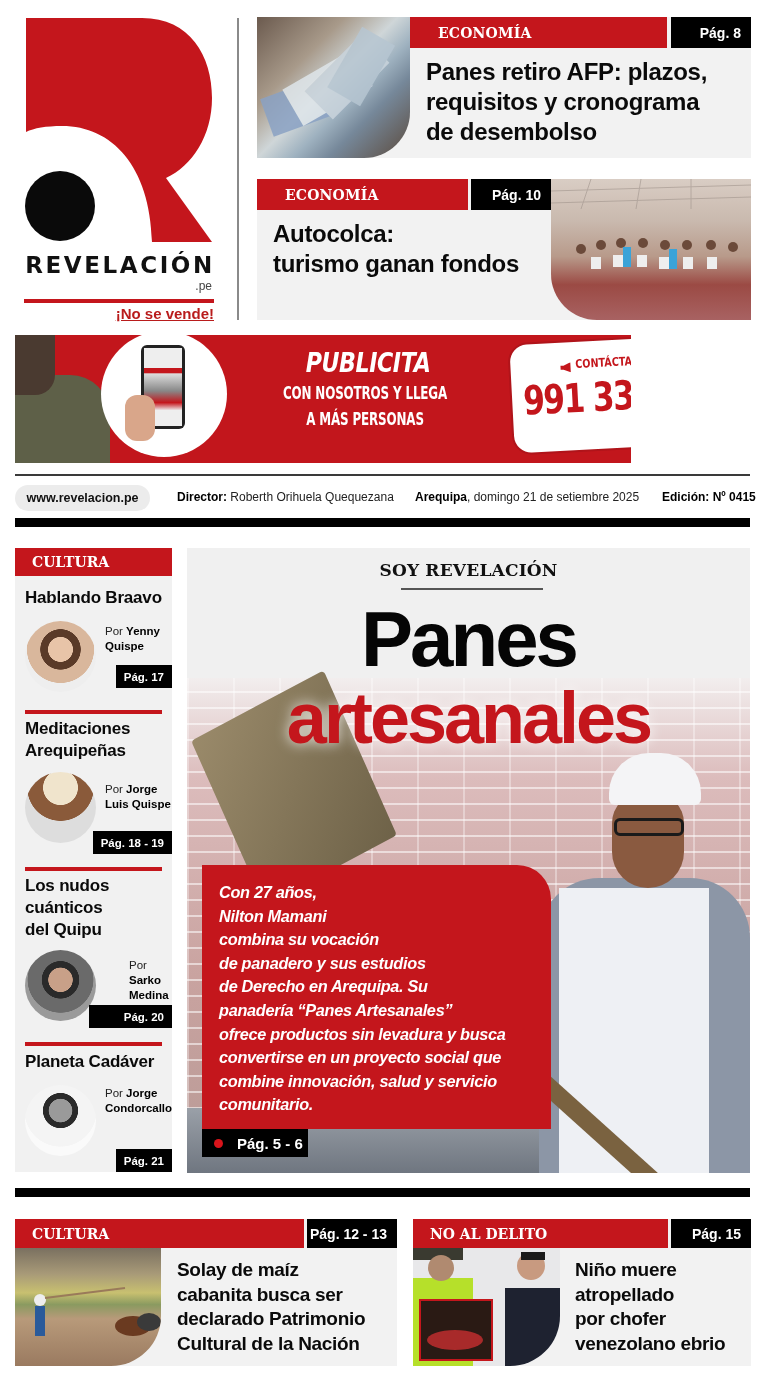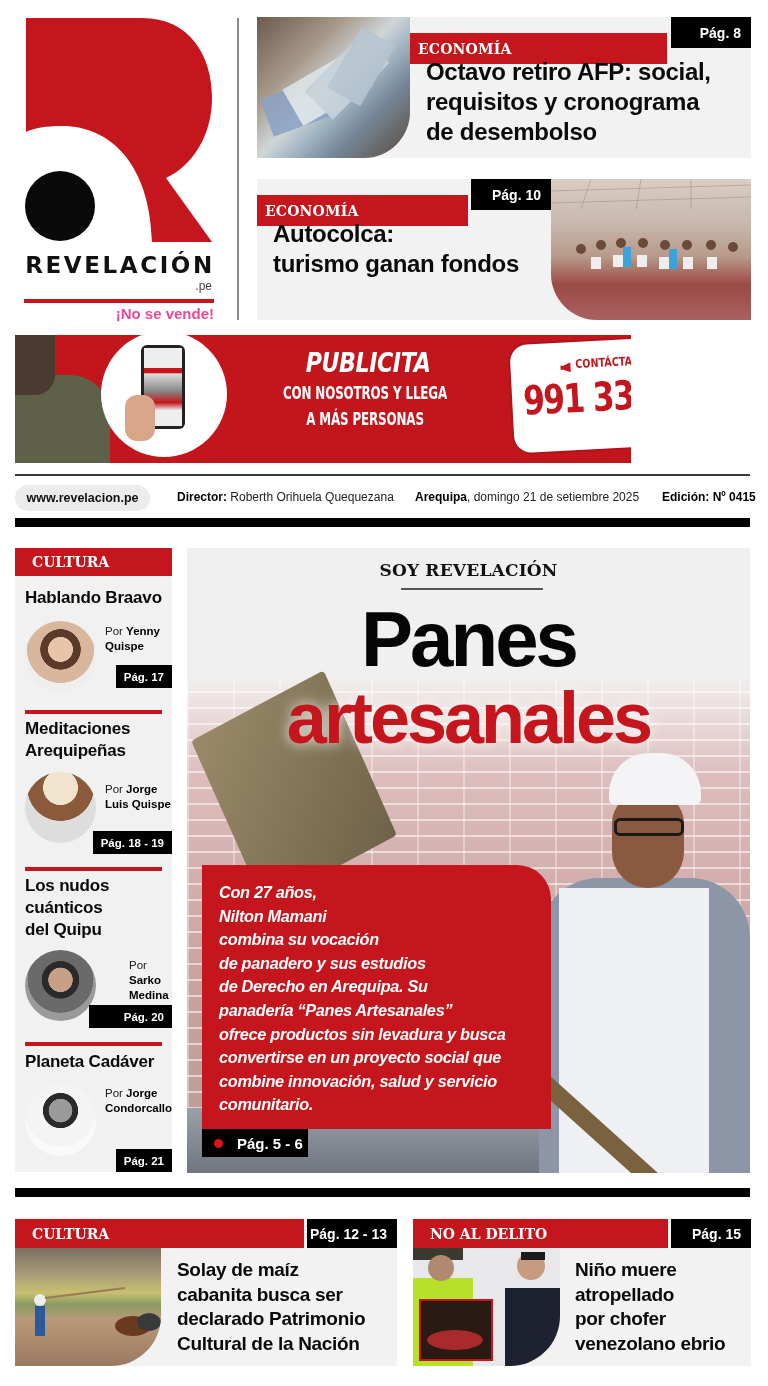--- a/index.html
+++ b/index.html
@@ -8,27 +8,27 @@
 
   .abs { position: absolute; }
 
   
   .logo { left: 22px; top: 16px; width: 194px; height: 308px; }
   .logo svg { display: block; }
   .logo-word { position: absolute; left: 2px; top: 236px; width: 192px; text-align: center;
     font-family: "DejaVu Sans", sans-serif; font-weight: 800; font-size: 23px; letter-spacing: 2.6px; color: #111; }
   .logo-domain { position: absolute; right: 4px; top: 263px; font-size: 12px; color: #444; font-family: "Liberation Sans", sans-serif; }
   .logo-rule { position: absolute; left: 2px; top: 283px; width: 190px; height: 4px; background: #c4161c; }
-  .logo-slogan { position: absolute; right: 2px; top: 289px; font-size: 15px; font-weight: 700; color: #ec4899; font-family: "Liberation Sans", sans-serif; }
+  .logo-slogan { position: absolute; right: 2px; top: 289px; font-size: 15px; font-weight: 700; color: #b91c1c; font-family: "Liberation Sans", sans-serif; text-decoration: underline; }
   .v-divider { left: 237px; top: 18px; width: 2px; height: 302px; background: #8a8a8a; }
 
   
   .card { background: #f2f2f2; }
   .tag-red { background: #c4161c; color: #fff; font-family: "DejaVu Serif", serif; font-weight: 700; font-size: 14px;
-    display: flex; align-items: center; padding-left: 8px; letter-spacing: 0.2px; margin-top: 16px; }
+    display: flex; align-items: center; padding-left: 28px; letter-spacing: 0.2px; }
   .tag-black { background: #000; color: #fff; font-family: "Liberation Sans", sans-serif; font-weight: 700; font-size: 14px;
     display: flex; align-items: center; justify-content: flex-end; padding-right: 10px; }
   .headline { font-family: "Liberation Sans", sans-serif; font-weight: 700; color: #0a0a0a; letter-spacing: -0.3px; }
 
   .photo { overflow: hidden; }
 
   
   .ad { left: 15px; top: 335px; width: 616px; height: 128px; background: #c2161c; overflow: hidden; }
   .ad-title { position: absolute; left: 258px; top: 12px; width: 190px; text-align: center; color: #fff;
     font-family: "DejaVu Sans", sans-serif; font-weight: 800; font-style: italic; font-size: 27px; letter-spacing: -0.5px; transform: scaleX(0.82); }
@@ -105,21 +105,21 @@
         <rect x="8" y="70" width="70" height="40" fill="#8aa2c4" transform="rotate(-20 40 90)"></rect>
         <rect x="30" y="50" width="80" height="42" fill="#dfe6ea" transform="rotate(-30 70 70)"></rect>
         <rect x="50" y="40" width="80" height="40" fill="#c9d4dc" transform="rotate(-45 90 60)"></rect>
         <rect x="70" y="30" width="70" height="38" fill="#b7c6d2" transform="rotate(-60 105 50)"></rect>
       </g>
     </svg>
   </div>
   <div class="abs tag-red" style="left:153px; top:0; width:257px; height:31px;">ECONOMÍA</div>
   <div class="abs tag-black" style="left:414px; top:0; width:80px; height:31px;">Pág. 8</div>
   <div class="abs headline" style="left:169px; top:40px; width:320px; font-size:24px; line-height:30px;">
-    <div>Octavo retiro AFP: social,</div>
+    <div>Panes retiro AFP: plazos,</div>
     <div>requisitos y cronograma</div>
     <div>de desembolso</div>
   </div>
 </div>
 
 <div class="abs card" style="left:257px; top:179px; width:494px; height:141px;">
   <div class="abs tag-red" style="left:0; top:0; width:211px; height:31px;">ECONOMÍA</div>
   <div class="abs tag-black" style="left:214px; top:0; width:80px; height:31px;">Pág. 10</div>
   <div class="abs headline" style="left:16px; top:40px; width:290px; font-size:24px; line-height:30px;">
     <div>Autocolca:</div>

